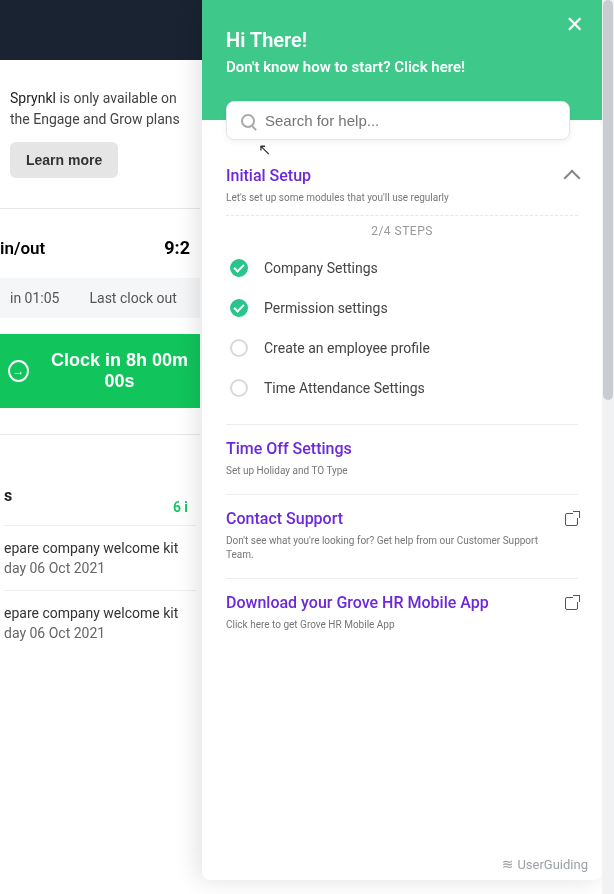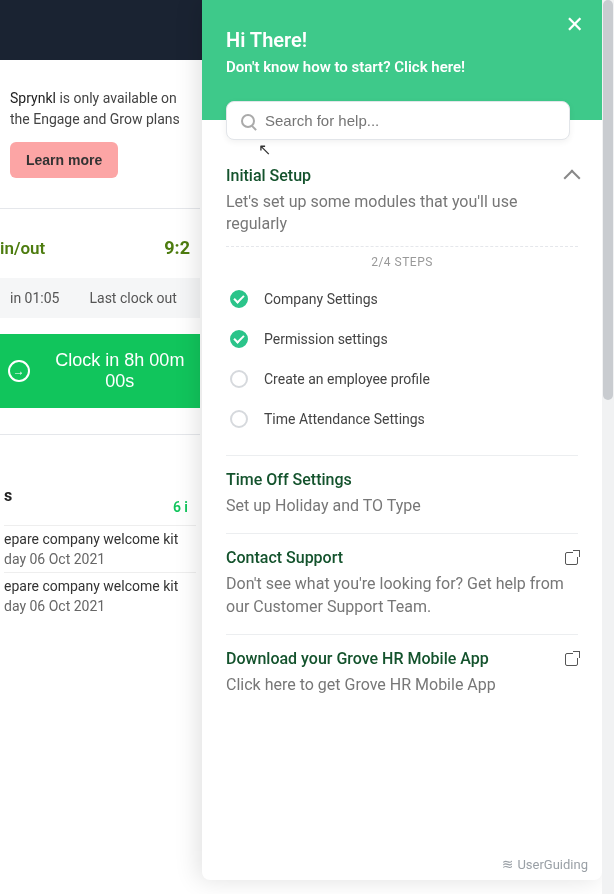--- a/index.html
+++ b/index.html
@@ -29,54 +29,54 @@
   padding: 28px 10px 0 10px;
 }
 .promo-text {
   font-size: 14px;
   color: #444;
   line-height: 1.5;
 }
 .promo-text strong { font-weight: 400; color: #222; }
 .learn-more {
   margin-top: 12px;
-  background: #fca5a5;
+  background: #e5e5e5;
   border: none;
   border-radius: 6px;
   padding: 10px 16px;
   font-size: 14px;
   font-weight: 600;
   color: #333;
   cursor: pointer;
 }
 .divider-line { border-top: 1px solid #e5e7eb; margin: 10px 0 0 -10px; }
 .clock-row {
   display: flex;
   align-items: baseline;
   padding: 28px 0 20px 0;
   font-size: 17px;
   font-weight: 600;
-  color: #4d7c0f;
+  color: #000000;
 }
 .clock-row .spacer { flex: 1; }
 .clock-time { font-weight: 700; font-size: 18px; }
 .clock-info {
   background: #f5f6f7;
   padding: 12px 10px;
   font-size: 14px;
   color: #555;
   display: flex;
   gap: 30px;
 }
 .clockin-btn {
   background: #11c55c;
   color: #fff;
   border: none;
   font-size: 18px;
-  font-weight: 400;
+  font-weight: 700;
   padding: 16px 0;
   width: 100%;
   margin-top: 16px;
   display: flex;
   align-items: center;
   gap: 10px;
   justify-content: flex-start;
   padding-left: 8px;
   cursor: pointer;
 }
@@ -86,21 +86,21 @@
   display: inline-flex; align-items: center; justify-content: center;
 }
 .clockin-icon::after {
   content: "→"; color: #fff; font-size: 12px; font-weight: 700;
 }
 .tasks-count { color: #11c55c; font-weight: 600; font-size: 14px; padding: 34px 0 10px 0; text-align: right; padding-right: 8px; }
 .tasks-label { font-size: 16px; font-weight: 700; color: #222; }
 .tasks-head { display: flex; align-items: center; padding-top: 30px; }
 .tasks-head .spacer { flex: 1; }
 .task-item {
-  padding: 5px 0;
+  padding: 14px 0;
   border-top: 1px solid #eee;
   font-size: 14px;
   color: #444;
 }
 .task-title { color: #333; }
 .task-date { color: #666; margin-top: 4px; }
 
 
 .panel {
   position: absolute;
@@ -173,22 +173,22 @@
 .section {
   border-bottom: 1px solid #eceef0;
   padding: 14px 0 16px 0;
 }
 .section:first-child { padding-top: 6px; }
 .section-head {
   display: flex;
   align-items: flex-start;
 }
 .section-head .txt { flex: 1; }
-.section-title { font-size: 16px; font-weight: 500; color: #14532d; }
-.section-desc { font-size: 16px; color: #777; margin-top: 6px; line-height: 1.4; }
+.section-title { font-size: 16px; font-weight: 500; color: #6d28d9; }
+.section-desc { font-size: 10px; color: #777; margin-top: 6px; line-height: 1.4; }
 .chev {
   width: 12px; height: 12px;
   border-right: 2px solid #888;
   border-bottom: 2px solid #888;
   transform: rotate(-135deg);
   margin-top: 6px;
   cursor: pointer;
 }
 .ext-icon {
   width: 13px; height: 13px;

